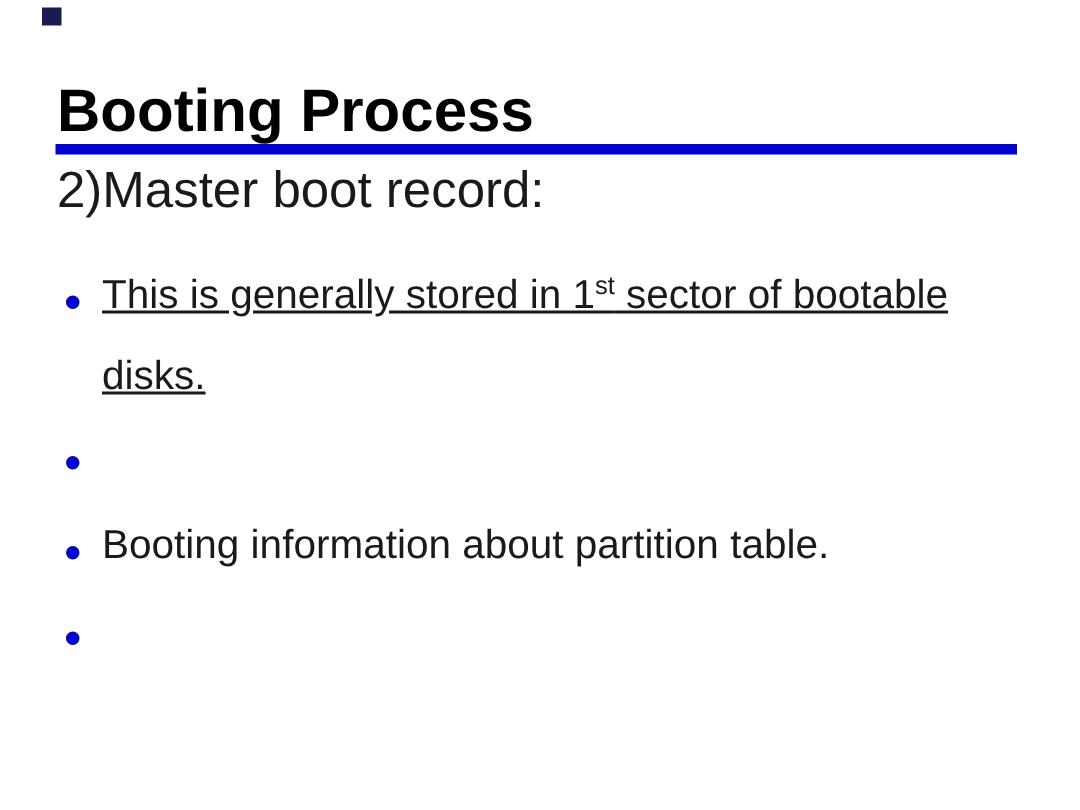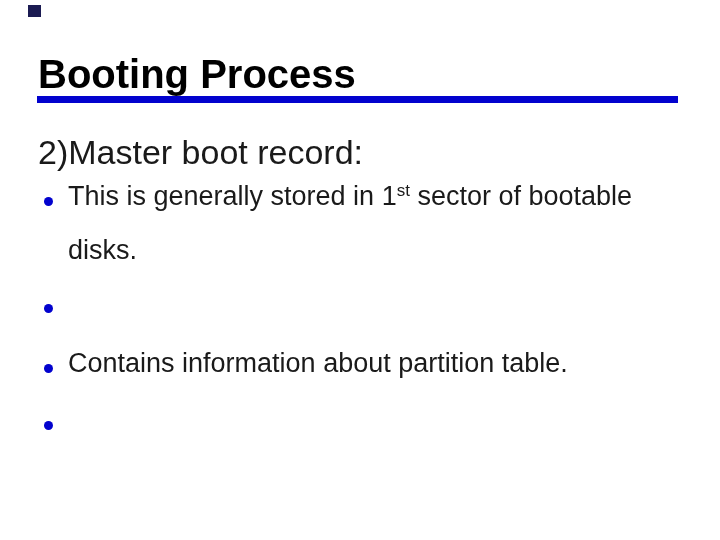--- a/index.html
+++ b/index.html
@@ -40,21 +40,21 @@
     position: absolute;
     left: 37px;
     top: 96px;
     width: 641px;
     height: 7px;
     background: #0202ce;
   }
   .slide-subtitle {
     position: absolute;
     left: 38px;
-    top: 133px;
+    top: 108px;
     margin: 0;
     font-size: 34px;
     line-height: 38px;
     font-weight: normal;
     color: #1a1a1a;
     white-space: nowrap;
   }
   .bullet-list {
     position: absolute;
     left: 38px;
@@ -67,21 +67,21 @@
   }
   .bullet-item {
     position: absolute;
     left: 0;
     padding-left: 30px;
     width: 612px;
     font-size: 27px;
     line-height: 50px;
     color: #1a1a1a;
   }
-  .bullet-item-1 { top: 171px; }
+  .bullet-item-1 { top: 171px; text-decoration: underline; }
   .bullet-item-2 { top: 278px; }
   .bullet-item-3 { top: 338px; }
   .bullet-item-4 { top: 395px; }
   .bullet-dot {
     position: absolute;
     left: 6px;
     top: 26px;
     width: 9px;
     height: 9px;
     border-radius: 50%;
@@ -112,21 +112,21 @@
       <span class="bullet-dot"></span>
       <span>This is generally stored in 1</span><span class="sup">st</span><span> sector of bootable disks.</span>
     </li>
 
     <li class="bullet-item bullet-item-2">
       <span class="bullet-dot"></span>
     </li>
 
     <li class="bullet-item bullet-item-3">
       <span class="bullet-dot"></span>
-      <span>Contains information about partition table.</span>
+      <span>Booting information about partition table.</span>
     </li>
 
     <li class="bullet-item bullet-item-4">
       <span class="bullet-dot"></span>
     </li>
 
   </ul>
 
 </div>
 

